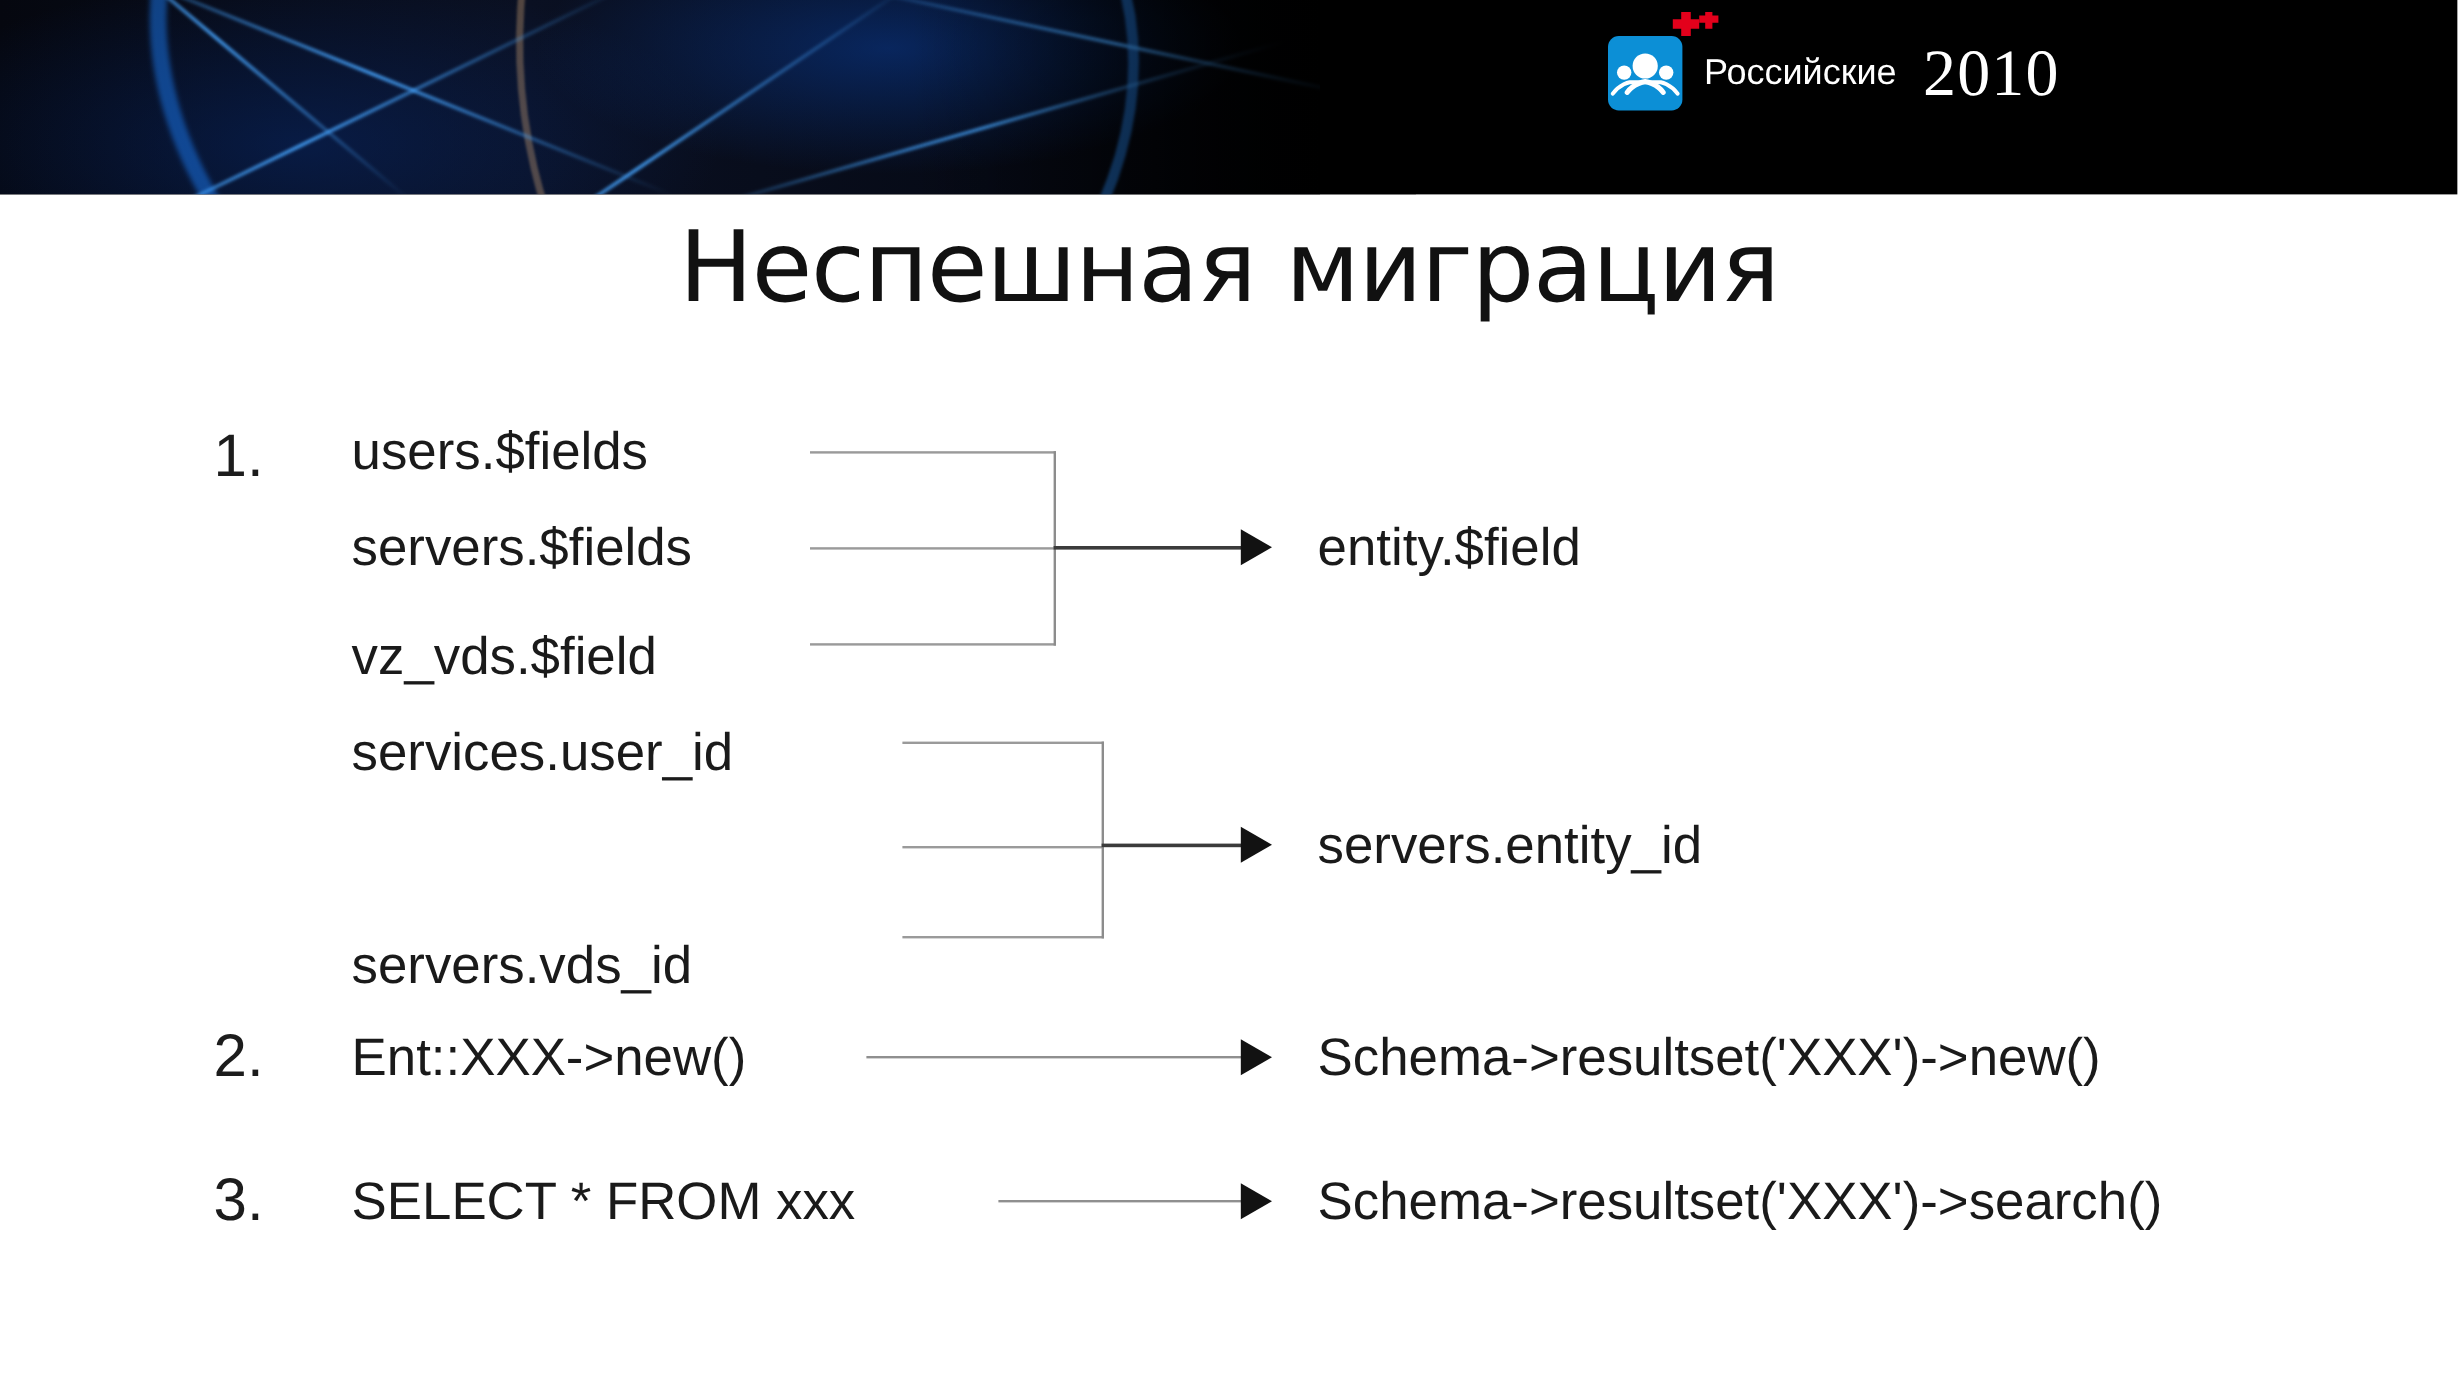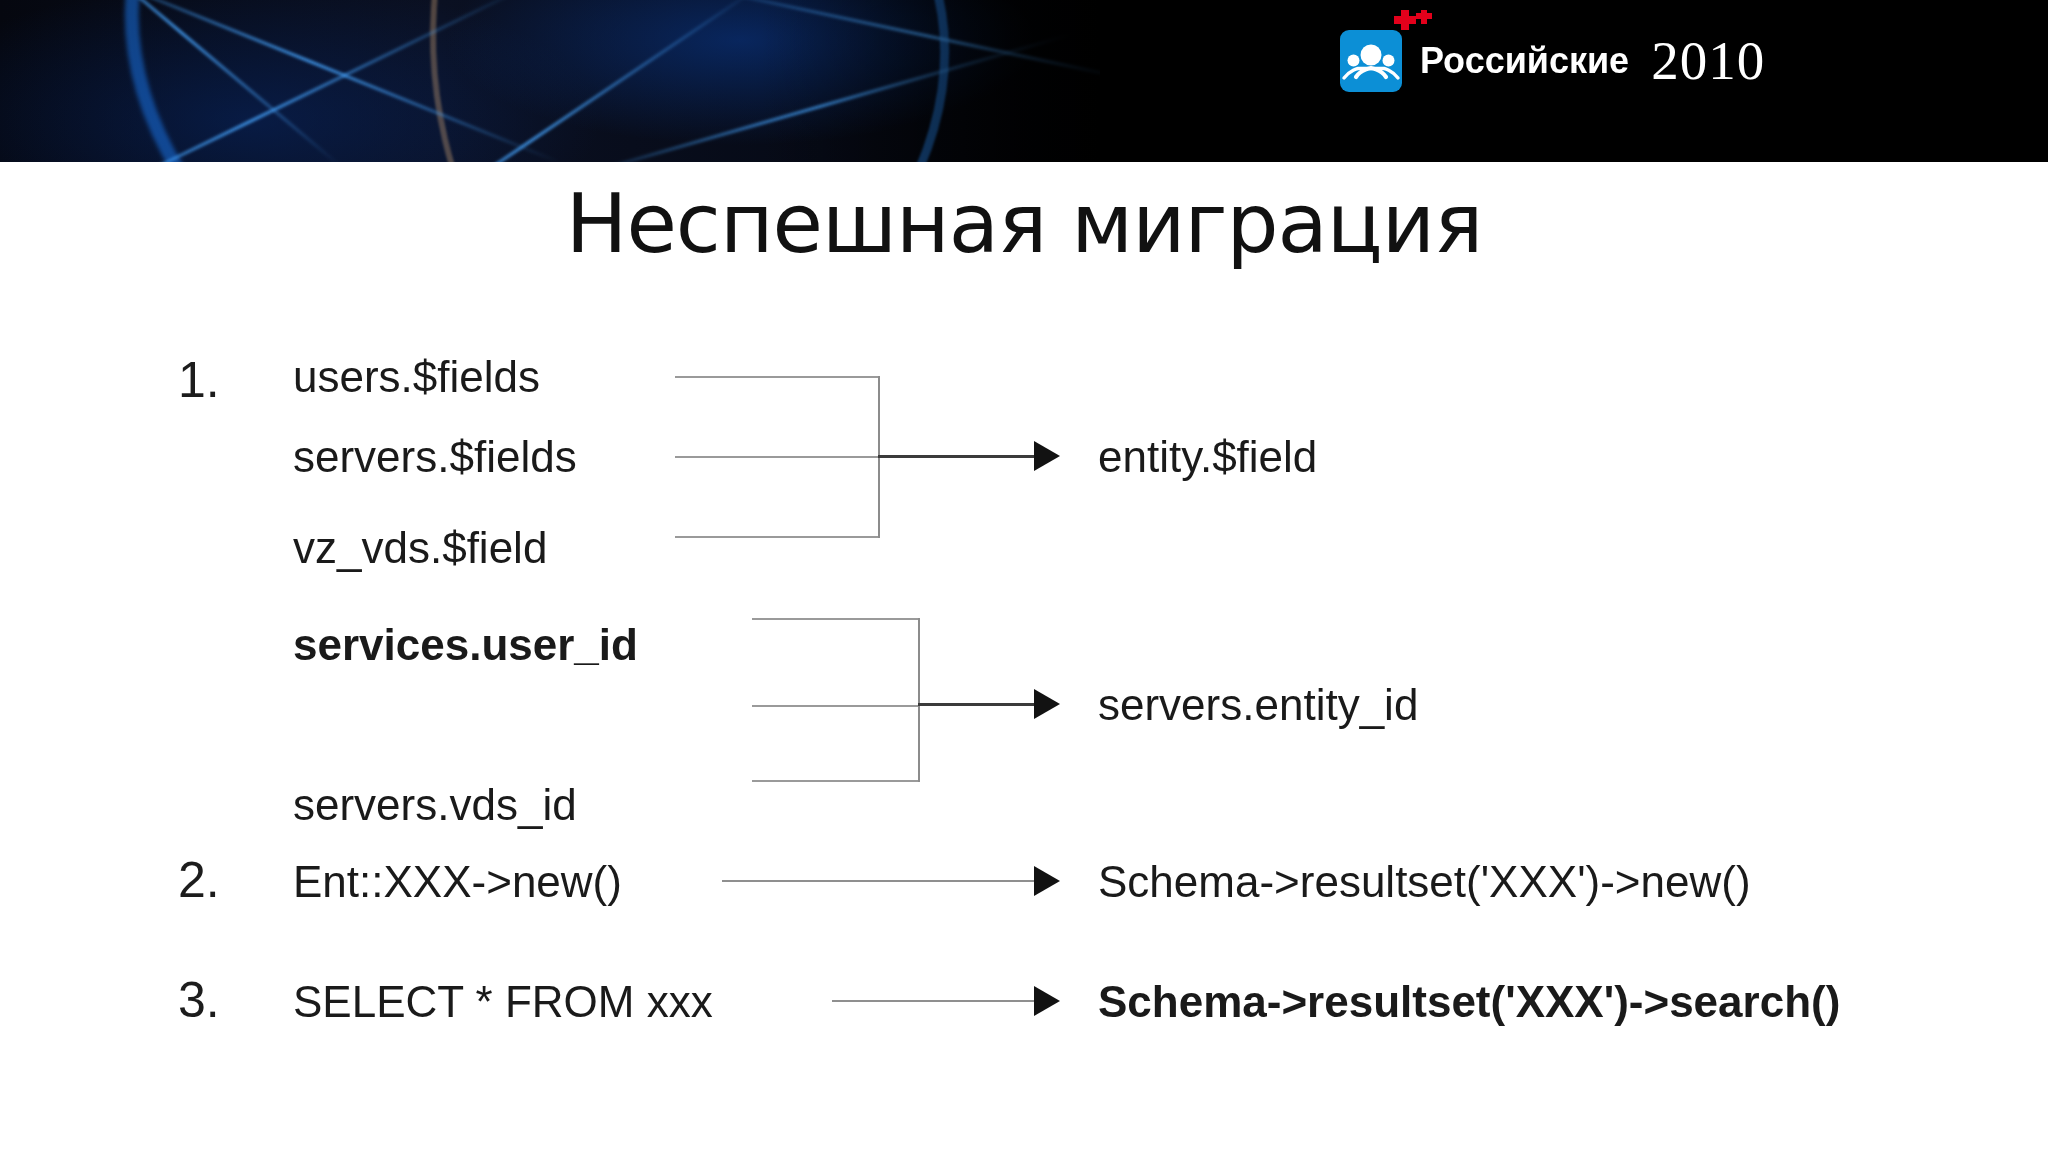--- a/index.html
+++ b/index.html
@@ -111,25 +111,24 @@
     left: 0; top: 0;
     width: 62px; height: 62px;
   }
   .plus-group {
     position: absolute;
     left: 44px; top: -20px;
     width: 52px; height: 30px;
   }
   .logo-text {
     color: #ffffff;
-    font-size: 36px;
+    font-size: 30px;
     line-height: 34px;
     font-family: "Liberation Sans", sans-serif;
     letter-spacing: 0px;
-    font-weight: bold;
   }
   .logo-text div { white-space: nowrap; }
   .logo-year {
     color: #ffffff;
     font-size: 55px;
     line-height: 78px;
     margin-left: 22px;
     font-family: "Liberation Serif", serif;
     font-weight: 400;
     letter-spacing: 1px;
@@ -257,36 +256,36 @@
   <div class="lhs" style="left:293px; top:196px;">vz_vds.$field</div>
 
   <div class="hline" style="left:675px; top:46px;  width:205px;"></div>
   <div class="hline" style="left:675px; top:126px; width:205px;"></div>
   <div class="hline" style="left:675px; top:206px; width:205px;"></div>
   <div class="vline" style="left:878px; top:46px;  height:162px;"></div>
   <div class="arrow-line" style="left:878px; top:125px; width:158px;"></div>
   <div class="arrow-head" style="left:1034px; top:111px;"></div>
   <div class="rhs" style="left:1098px; top:105px;text-align:right;">entity.$field</div>
 
-  <div class="lhs" style="left:293px; top:293px;font-weight:bold;">services.user_id</div>
+  <div class="lhs" style="left:293px; top:276px;">services.user_id</div>
   <div class="lhs" style="left:293px; top:453px;">servers.vds_id</div>
 
   <div class="hline" style="left:752px; top:288px; width:168px;"></div>
   <div class="hline" style="left:752px; top:375px; width:168px;"></div>
   <div class="hline" style="left:752px; top:450px; width:168px;"></div>
   <div class="vline" style="left:918px; top:288px; height:164px;"></div>
   <div class="arrow-line" style="left:918px; top:373px; width:118px;"></div>
   <div class="arrow-head" style="left:1034px; top:359px;"></div>
   <div class="rhs" style="left:1098px; top:353px;">servers.entity_id</div>
 
   <div class="num" style="left:178px; top:525px;">2.</div>
   <div class="lhs" style="left:293px; top:530px;">Ent::XXX-&gt;new()</div>
   <div class="arrow-line" style="left:722px; top:550px; width:314px; height:2px; background:#8f8f8f;"></div>
   <div class="arrow-head" style="left:1034px; top:536px;"></div>
   <div class="rhs" style="left:1098px; top:530px;">Schema-&gt;resultset('XXX')-&gt;new()</div>
 
   <div class="num" style="left:178px; top:645px;">3.</div>
   <div class="lhs" style="left:293px; top:650px;">SELECT * FROM xxx</div>
   <div class="arrow-line" style="left:832px; top:670px; width:204px; height:2px; background:#8f8f8f;"></div>
   <div class="arrow-head" style="left:1034px; top:656px;"></div>
-  <div class="rhs" style="left:1098px; top:650px;font-weight:bold;">Schema-&gt;resultset('XXX')-&gt;search()</div>
+  <div class="rhs" style="left:1098px; top:650px;">Schema-&gt;resultset('XXX')-&gt;search()</div>
 
 </div>
 
 </body></html>

